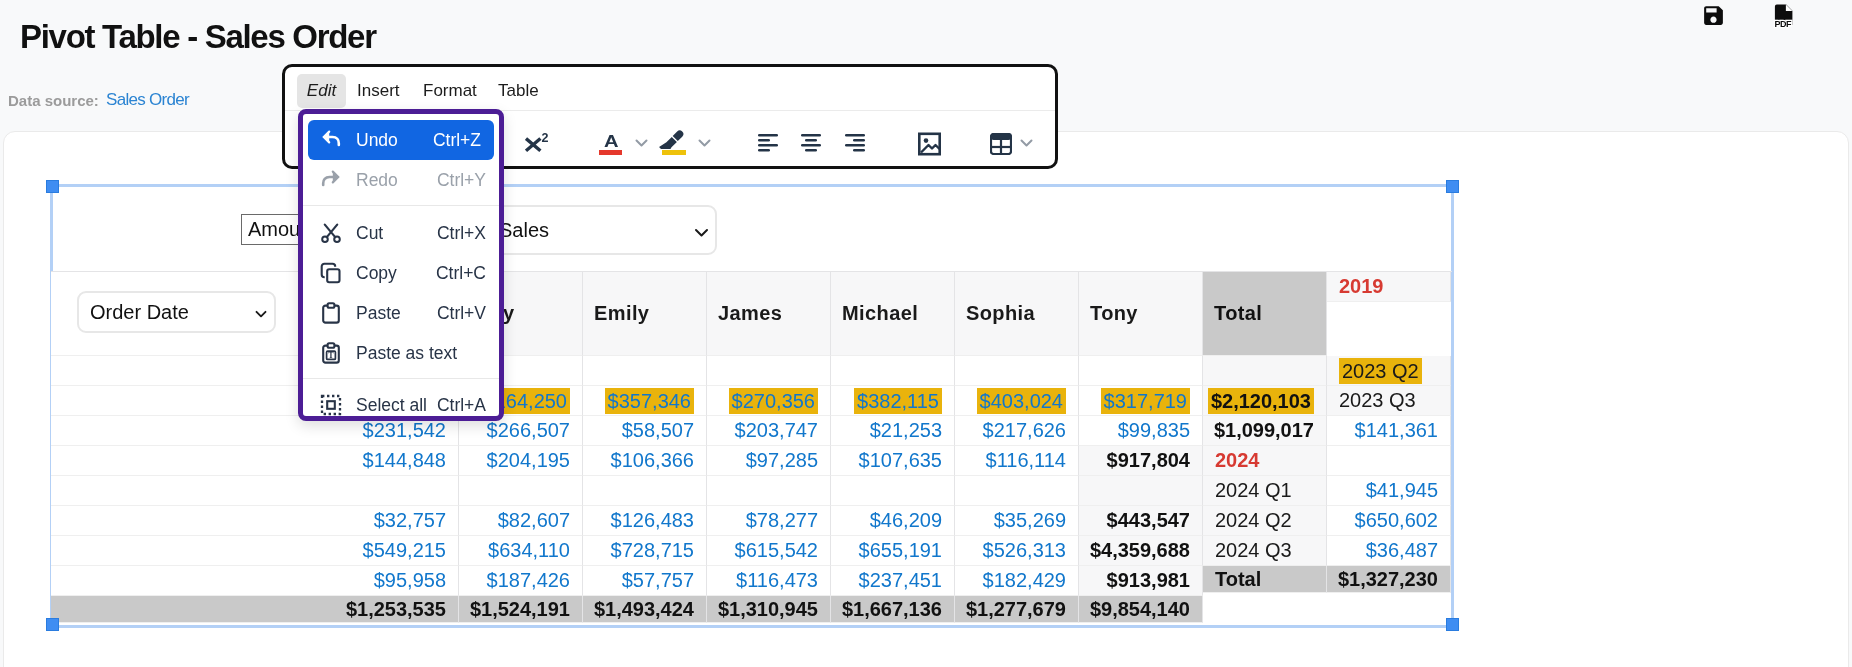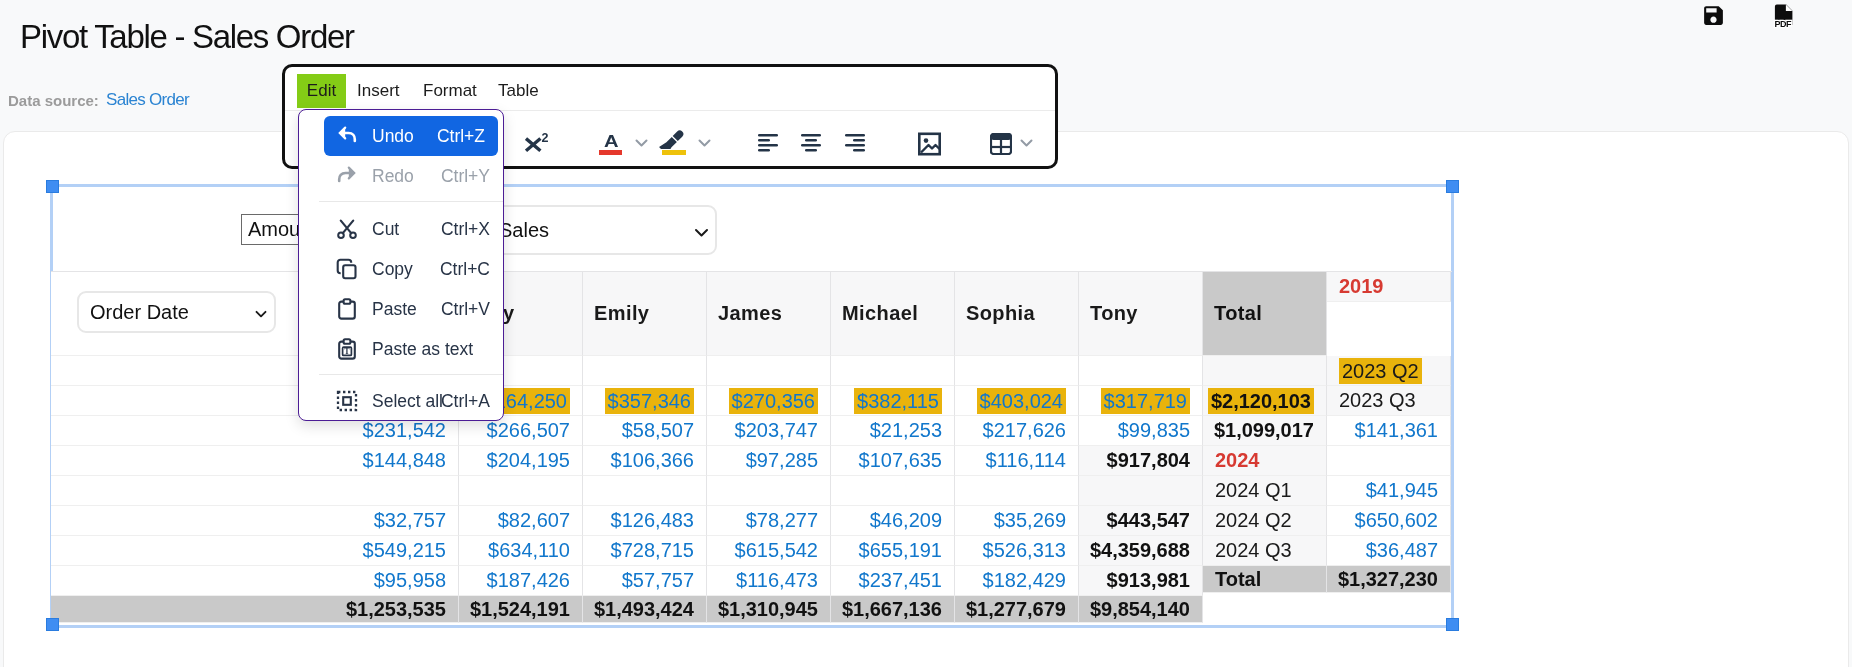--- a/index.html
+++ b/index.html
@@ -1,20 +1,20 @@
 <!DOCTYPE html>
 <html><head>
 <meta charset="utf-8">
 <style>
 * { margin:0; padding:0; box-sizing:border-box; }
 html,body { width:1852px; height:667px; overflow:hidden; }
 body { background:#f8f9fa; font-family:"Liberation Sans", sans-serif; position:relative; }
 .abs { position:absolute; }
 
-h1 { position:absolute; left:20px; top:18px; font-size:33px; font-weight:normal; color:#111; letter-spacing:-1.3px;}
+h1 { position:absolute; left:20px; top:18px; font-size:33px; font-weight:bold; color:#111; letter-spacing:-1.3px;}
 .dslabel { position:absolute; left:8px; top:92px; font-size:15px; font-weight:bold; color:#9b9b9b; }
 .dsval { position:absolute; left:106px; top:90px; font-size:17px; color:#2b84d2; letter-spacing:-0.7px; }
 
 .card { position:absolute; left:3px; top:131px; width:1846px; height:600px; background:#fff; border:1px solid #eaeaea; border-radius:12px; }
 
 
 .tbl { position:absolute; left:51px; top:271px; width:1401px; display:grid;
   grid-template-columns:408px 124px 124px 124px 124px 124px 124px 124px 124px;
   border-top:1px solid #e4e4e6; font-size:20px; color:#1a1a1a; }
 .tbl > div { border-right:1px solid #e4e4e6; border-bottom:1px solid #efefef; background:#fff;
@@ -37,26 +37,26 @@
   border:1px solid #6a6a6a; font-size:20px; color:#111; display:flex; align-items:center; padding-left:6px; }
 .sel { position:absolute; background:#fff; border:2px solid #e7e7e7; border-radius:9px;
   font-size:20px; color:#111; display:flex; align-items:center; }
 .sel svg { position:absolute; }
 
 
 .toolbar { position:absolute; left:282px; top:64px; width:776px; height:105px; background:#fff;
   border:3px solid #111; border-radius:10px; }
 .menurow-line { position:absolute; left:285px; top:110px; width:770px; height:1px; background:#ebebeb; }
 .mitem { position:absolute; top:74px; height:34px; display:flex; align-items:center; font-size:17px; color:#1c1c1c; }
-.mitem.active { background:#84cc16; border-radius:0; justify-content:center; }
+.mitem.active { background:#e5e5e5; border-radius:5px; justify-content:center;font-style:italic; }
 .icon { position:absolute; color:#243447; }
 
 
 .menu { position:absolute; left:298px; top:109px; width:206px; height:312px; background:#fff;
-  border:1px solid #4c1d95; border-radius:8px; box-shadow:0 5px 14px rgba(0,0,0,.13); padding-top:6px;padding-left:20px; }
+  border:5px solid #4c1d95; border-radius:8px; box-shadow:0 5px 14px rgba(0,0,0,.13); padding-top:6px; }
 .menu .item { height:40px; display:flex; align-items:center; position:relative; font-size:17.5px; color:#283447; }
 .menu .item .ic { width:24px; height:24px; margin-left:16px; flex:0 0 auto; }
 .menu .item .lb { margin-left:13px; }
 .menu .item .sc { position:absolute; right:13px; }
 .menu .item.on { background:#1166e2; color:#fff; border-radius:6px; margin:0 5px; }
 .menu .item.on .ic { margin-left:11px; }
 .menu .item.off { color:#9aa1aa; }
 .menu .sep1 { height:1px; background:#e8e8e8; margin:5px 0 7px; }
 </style>
 </head>

